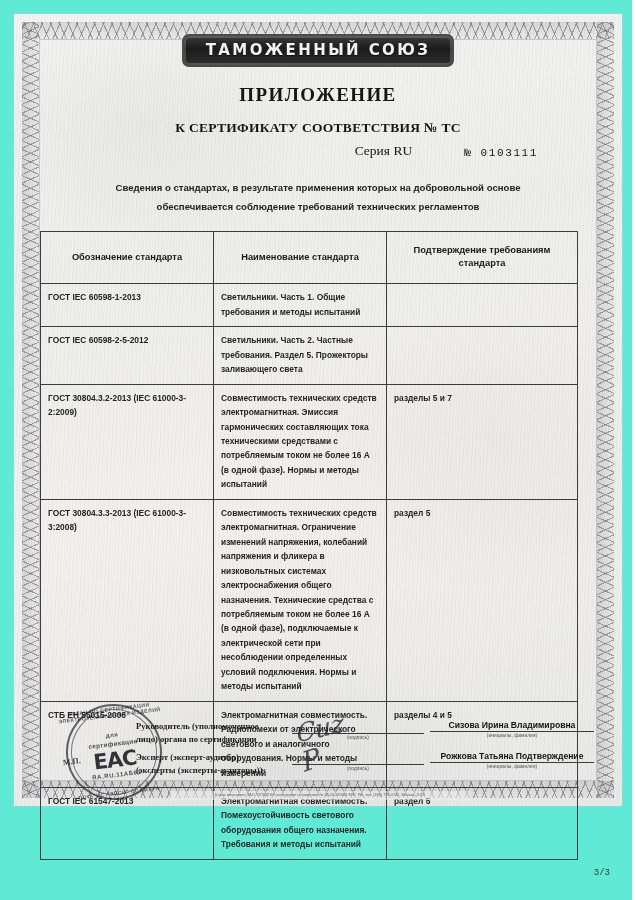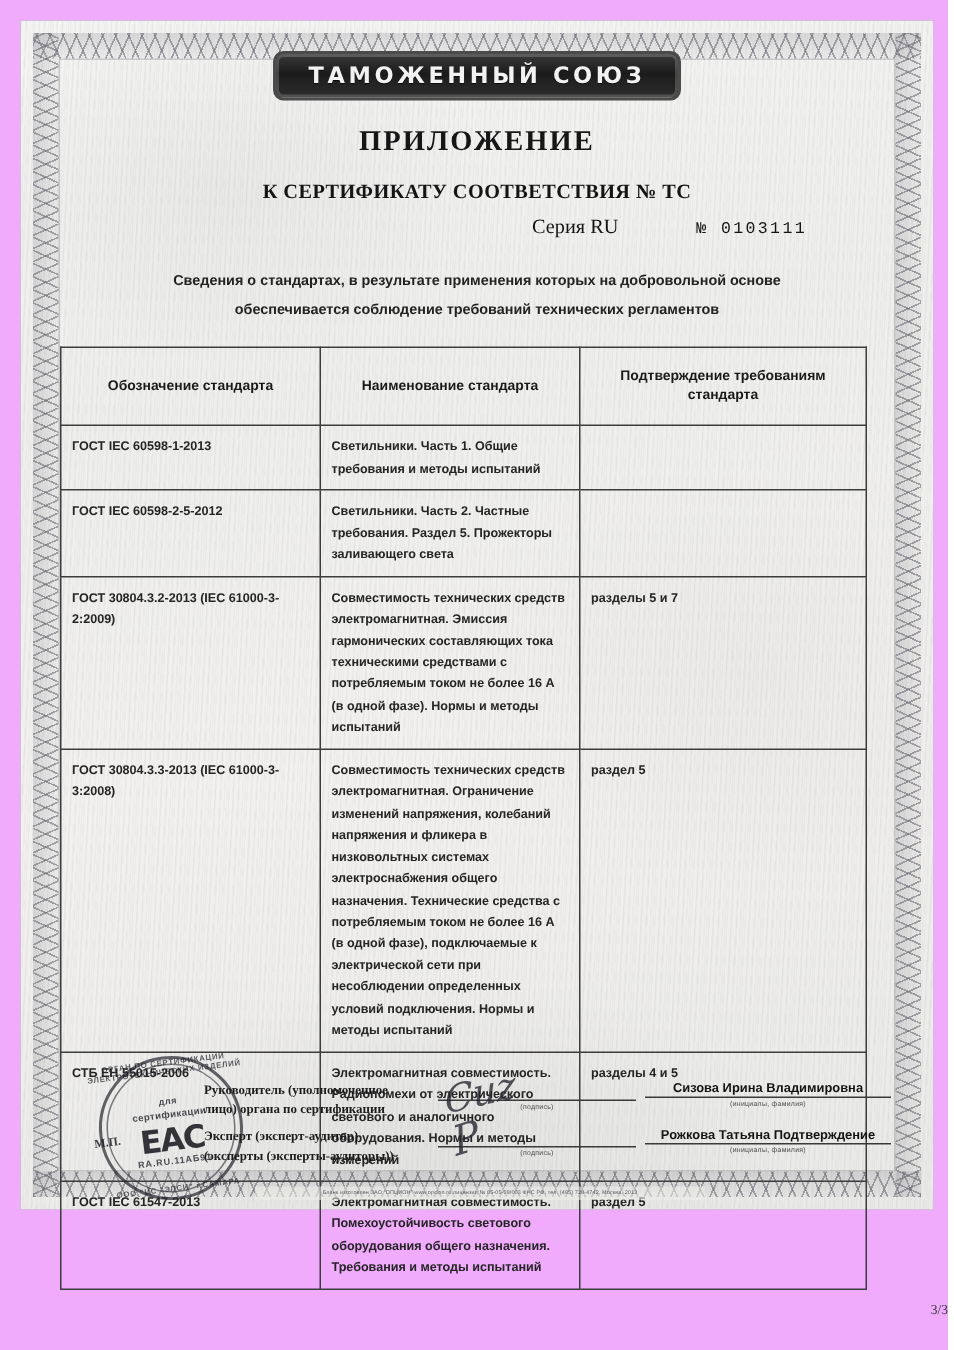--- a/index.html
+++ b/index.html
@@ -5,21 +5,21 @@
   html, body {
     margin: 0; padding: 0;
     background: #ffffff;
     width: 636px; height: 900px;
     overflow: hidden;
     font-family: "Liberation Sans", sans-serif;
   }
   #page {
     position: relative;
     width: 632px; height: 900px;
-    background: #f0abfc;
+    background: #5eead4;
   }
 
   
   .sheet {
     position: absolute;
     left: 14px; top: 14px;
     width: 608px; height: 792px;
     background:
       repeating-linear-gradient(93deg, rgba(145,145,150,0.055) 0 1px, rgba(255,255,255,0) 1px 3px),
       repeating-linear-gradient(-87deg, rgba(140,140,148,0.05) 0 1px, rgba(255,255,255,0) 1px 4px),
@@ -353,24 +353,24 @@
     letter-spacing: 0.1px;
     white-space: nowrap;
     overflow: hidden;
     line-height: 9px;
     background: rgba(236,236,234,0.55);
   }
 
   
   .page-num {
     position: absolute;
-    right: 0; bottom: 22px;
+    right: 22px; bottom: 22px;
     font-size: 9px;
     color: #3b3b3b;
-    font-family: Liberation Serif, serif;
+    font-family: Liberation Mono, monospace;
     text-align: center;
   }
 </style>
 </head>
 <body>
 
 <div id="page">
 
   <div class="sheet"></div>
 

